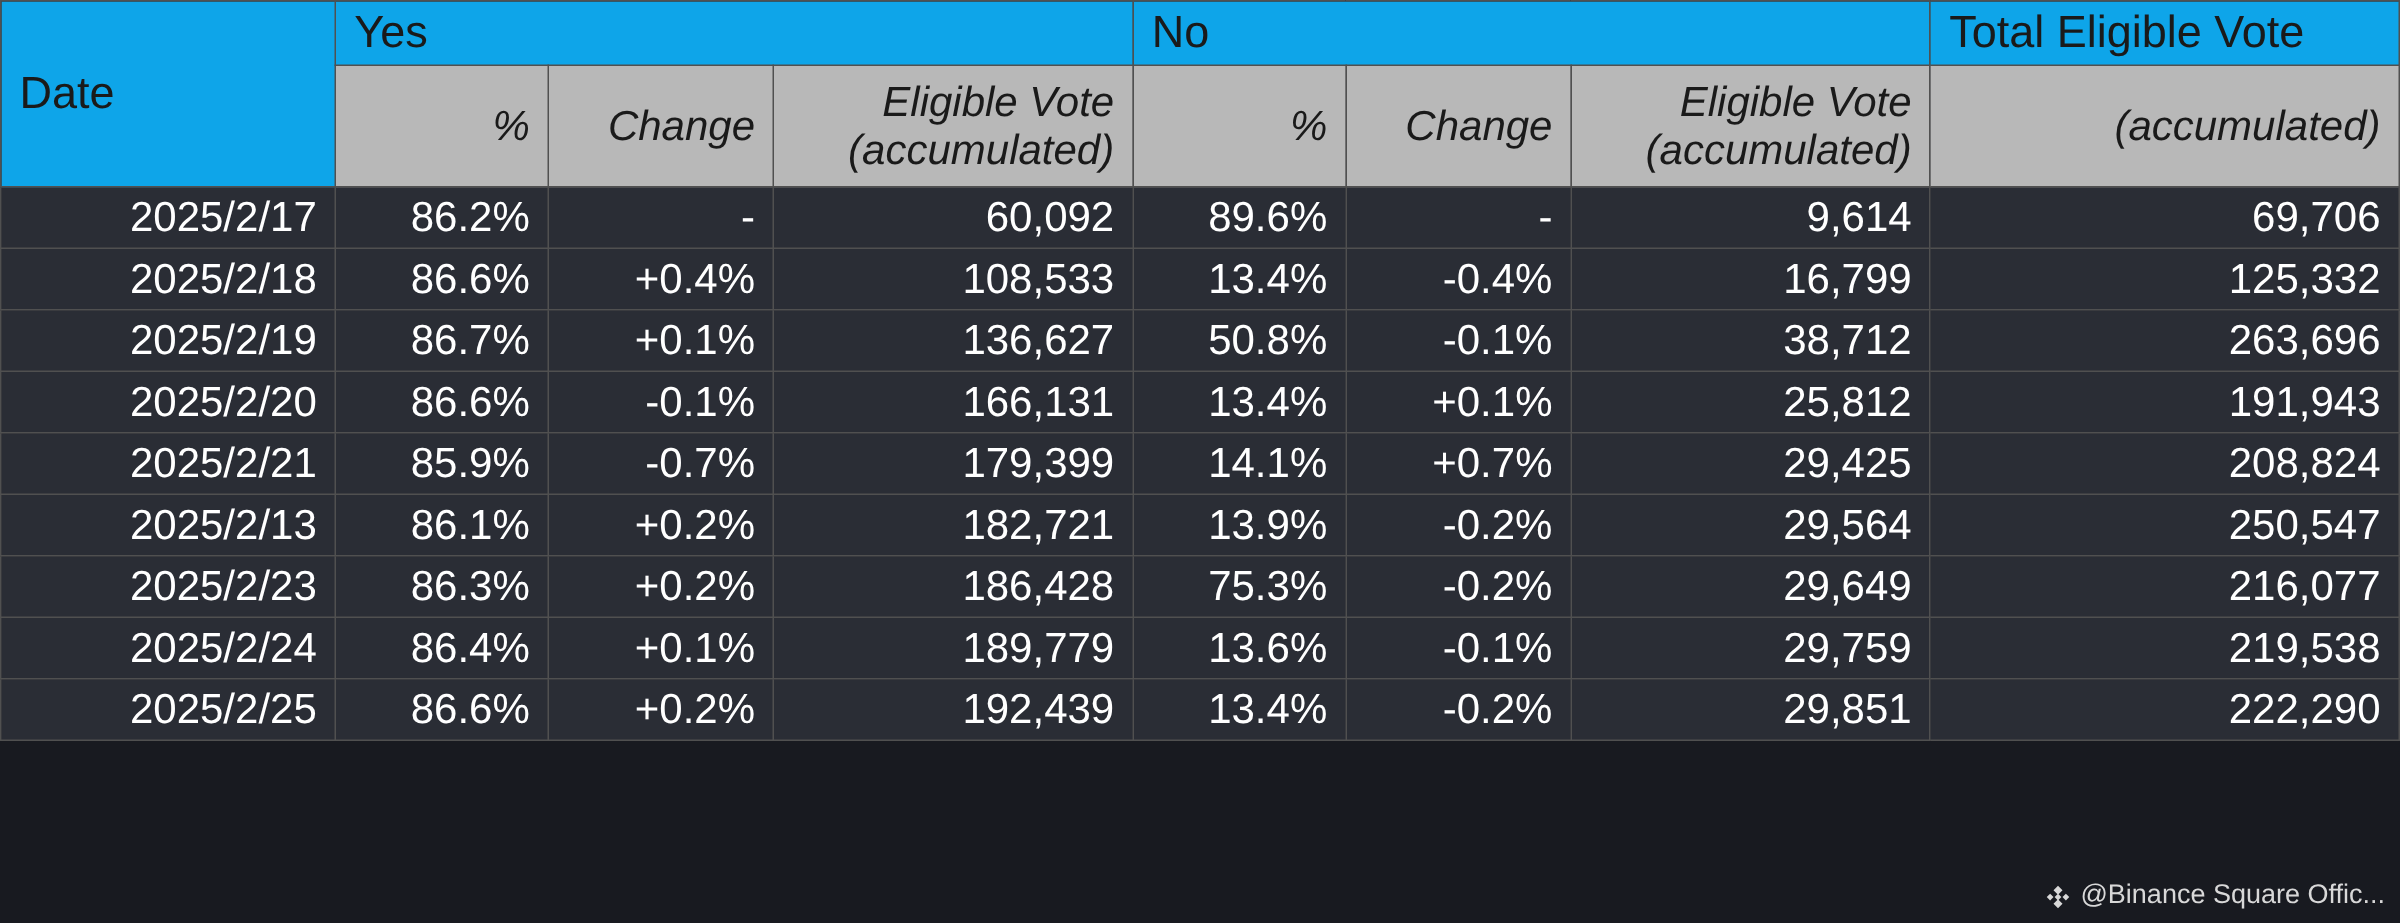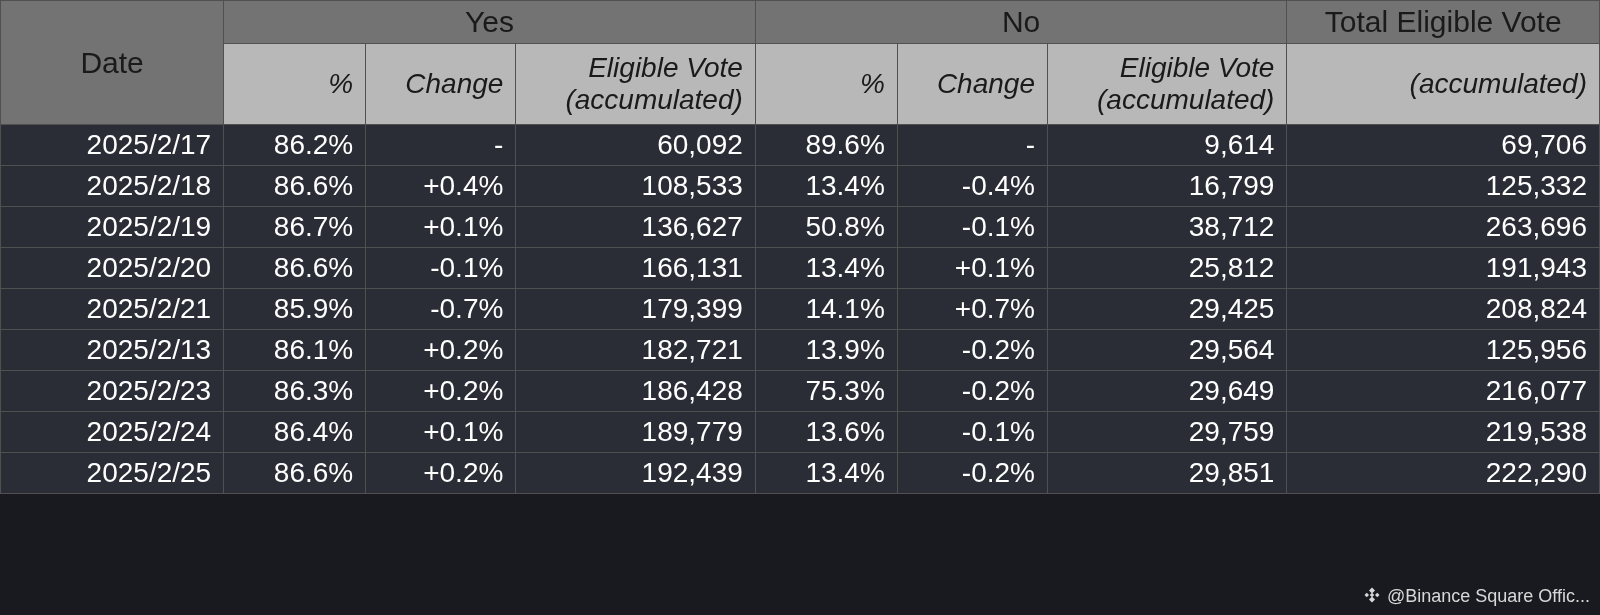--- a/index.html
+++ b/index.html
@@ -17,24 +17,24 @@
       width: 100%;
       table-layout: fixed;
     }
     th, td {
       border: 1px solid #505050;
       padding: 4px 12px;
       height: 40px;
       vertical-align: middle;
     }
     th.top-header {
-      background: #737373;
+      background: #0ea5e9;
       color: #1a1a1a;
       font-weight: 400;
-      text-align: center;
+      text-align: left;
       font-size: 30px;
     }
     th.sub-header {
       background: #b8b8b8;
       color: #1a1a1a;
       font-weight: 400;
       font-style: italic;
       text-align: right;
       font-size: 28px;
       padding: 8px 12px;
@@ -51,21 +51,21 @@
     .acc-col { width: 236px; }
     .total-col { width: 308px; }
 
     .footer-attr {
       position: absolute;
       bottom: 8px;
       right: 10px;
       color: #d8d8d8;
       font-size: 18px;
       display: flex;
-      align-items: flex-start;
+      align-items: flex-end;
       gap: 6px;
       margin-top: 20px;
     }
     .binance-icon {
       width: 18px;
       height: 18px;
       display: inline-flex;
       align-items: center;
       justify-content: center;
     }
@@ -154,21 +154,21 @@
         <td>208,824</td>
       </tr>
       <tr>
         <td>2025/2/13</td>
         <td>86.1%</td>
         <td>+0.2%</td>
         <td>182,721</td>
         <td>13.9%</td>
         <td>-0.2%</td>
         <td>29,564</td>
-        <td>125,956</td>
+        <td>250,547</td>
       </tr>
       <tr>
         <td>2025/2/23</td>
         <td>86.3%</td>
         <td>+0.2%</td>
         <td>186,428</td>
         <td>75.3%</td>
         <td>-0.2%</td>
         <td>29,649</td>
         <td>216,077</td>

